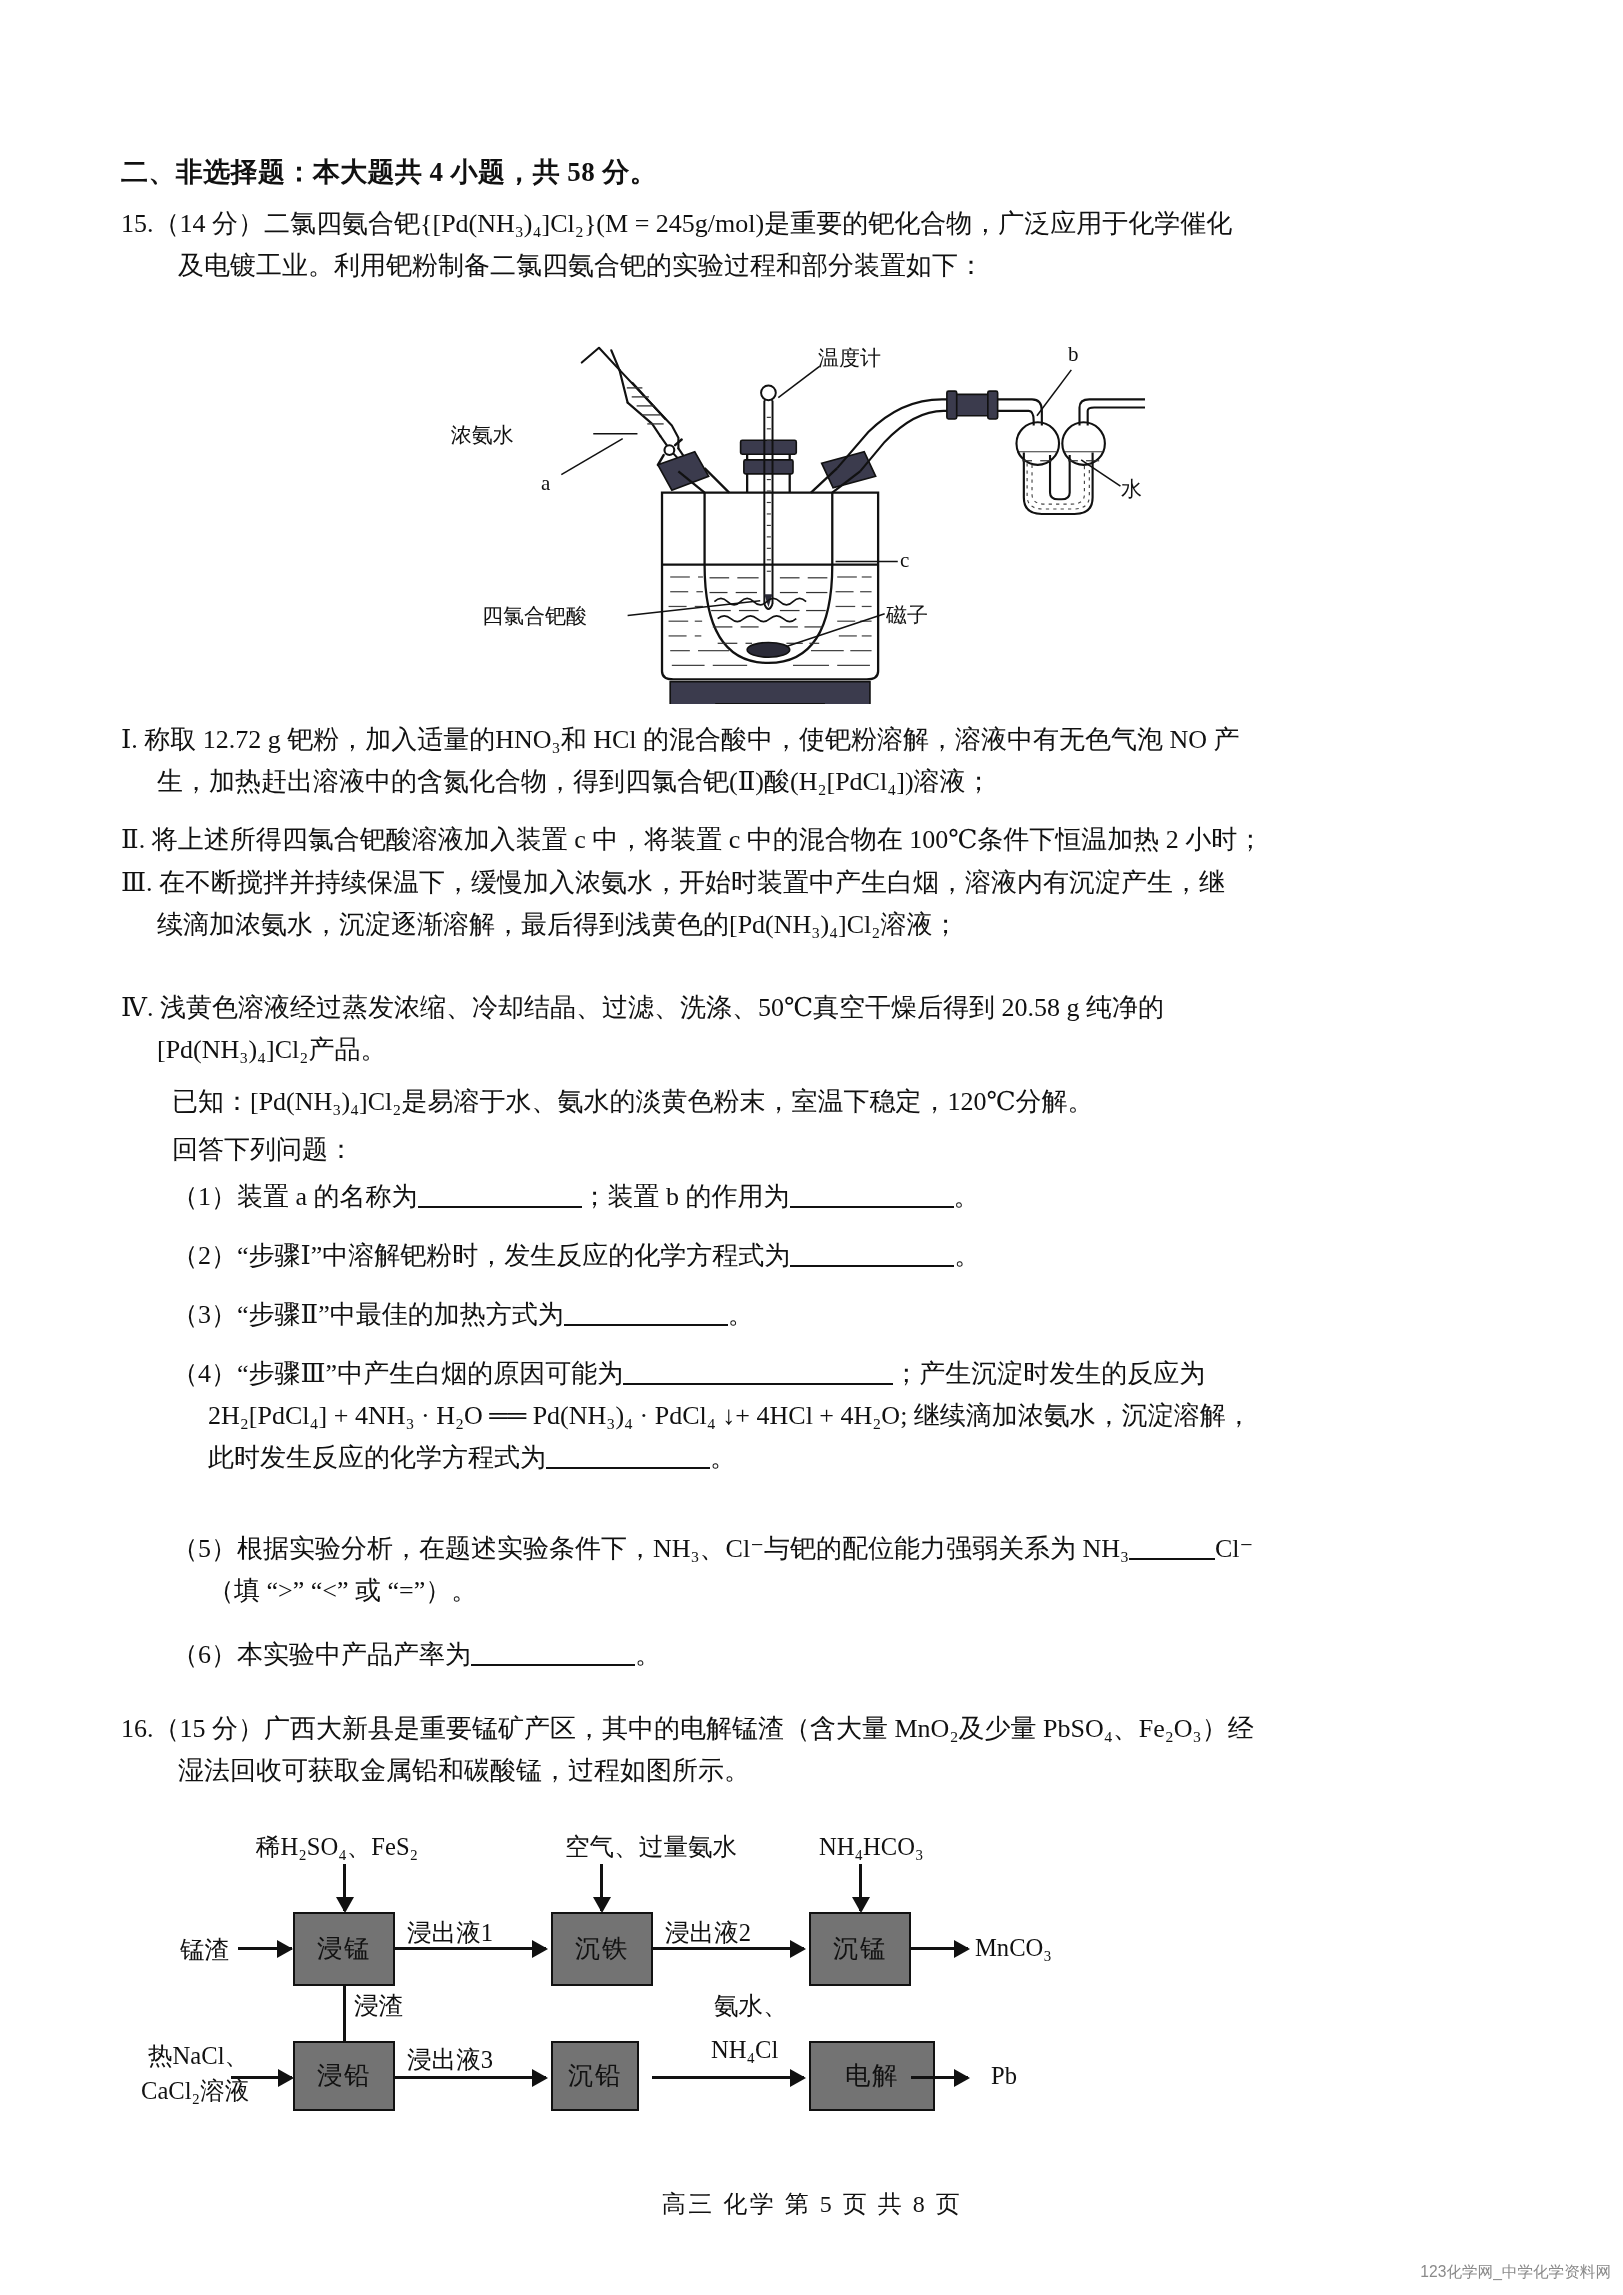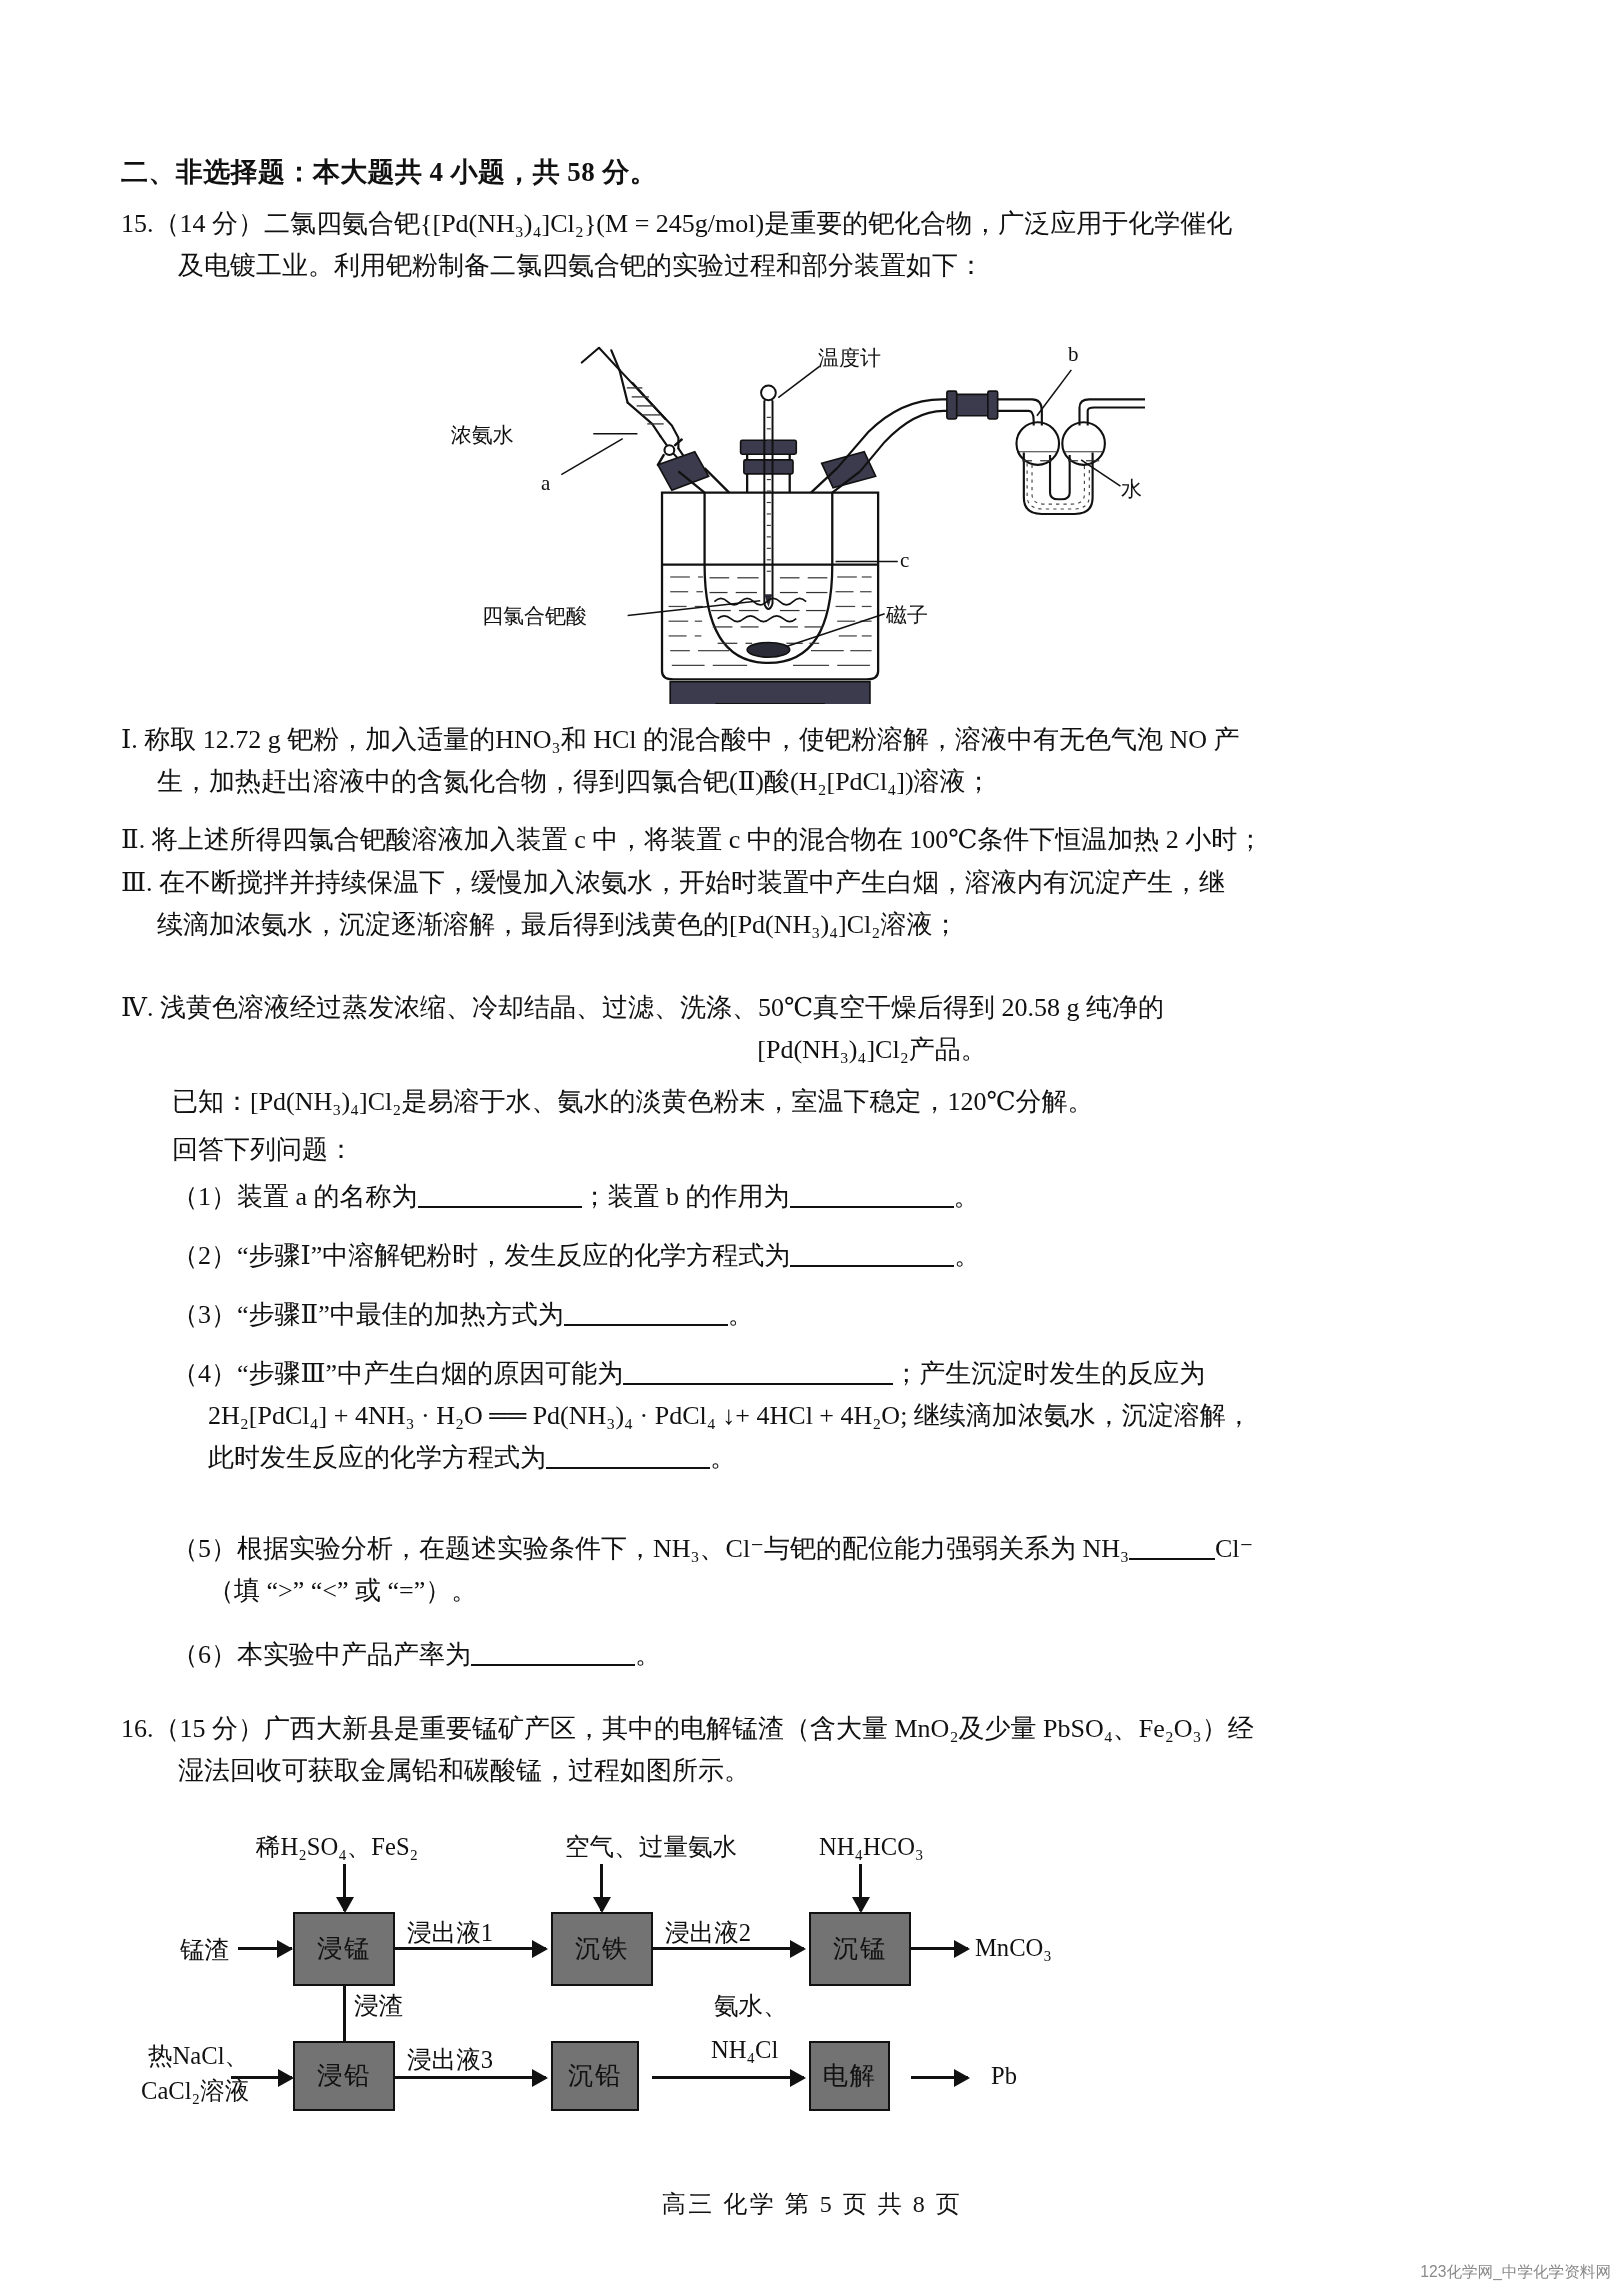--- a/index.html
+++ b/index.html
@@ -318,21 +318,21 @@
     <div class="ln">Ⅱ. 将上述所得四氯合钯酸溶液加入装置 c 中，将装置 c 中的混合物在 100℃条件下恒温加热 2 小时；</div>
   </div>
 
   <div class="q-block" style="left:121px; top:862px; width:1466px;">
     <div class="ln">Ⅲ. 在不断搅拌并持续保温下，缓慢加入浓氨水，开始时装置中产生白烟，溶液内有沉淀产生，继</div>
     <div class="ln" style="padding-left:36px;">续滴加浓氨水，沉淀逐渐溶解，最后得到浅黄色的[Pd(NH₃)₄]Cl₂溶液；</div>
   </div>
 
   <div class="q-block" style="left:121px; top:987px; width:1466px;">
     <div class="ln">Ⅳ. 浅黄色溶液经过蒸发浓缩、冷却结晶、过滤、洗涤、50℃真空干燥后得到 20.58 g 纯净的</div>
-    <div class="ln" style="padding-left:36px;text-align:center;">[Pd(NH₃)₄]Cl₂产品。</div>
+    <div class="ln" style="padding-left:36px;">[Pd(NH₃)₄]Cl₂产品。</div>
   </div>
 
   <div class="q-block" style="left:172px; top:1081px; width:1466px;">
     <div class="ln">已知：[Pd(NH₃)₄]Cl₂是易溶于水、氨水的淡黄色粉末，室温下稳定，120℃分解。</div>
   </div>
 
   <div class="q-block" style="left:172px; top:1129px; width:1466px;">
     <div class="ln">回答下列问题：</div>
   </div>
 
@@ -409,21 +409,21 @@
 
     <div class="varrow" style="left:97px; top:156px; height:74px;"></div>
     <div class="ftext" style="left:108px; top:161px;">浸渣</div>
 
     <div class="ftext" style="left:-98px; top:211px;">热NaCl、</div>
     <div class="ftext" style="left:-105px; top:246px;">CaCl₂溶液</div>
     <div class="harrow" style="left:-14.7px; top:246px; width:61px;"></div>
 
     <div class="fbox" style="left:47px; top:211px; width:102px; height:70px;">浸铅</div>
     <div class="fbox" style="left:305px; top:211px; width:88px; height:70px;">沉铅</div>
-    <div class="fbox" style="left:563px; top:211px; width:81px; height:70px;">电解</div>
+    <div class="fbox" style="left:563px; top:211px; width:126px; height:70px;">电解</div>
 
     <div class="ftext" style="left:161px; top:215px;">浸出液3</div>
     <div class="harrow" style="left:149px; top:246px; width:151px;"></div>
 
     <div class="ftext" style="left:468px; top:161px;">氨水、</div>
     <div class="ftext" style="left:465px; top:205px;">NH₄Cl</div>
     <div class="harrow" style="left:406px; top:246px; width:152px;"></div>
 
     <div class="harrow" style="left:665px; top:246px; width:57px;"></div>
     <div class="ftext" style="left:729px; top:231px;margin-left:16px;">Pb</div>

